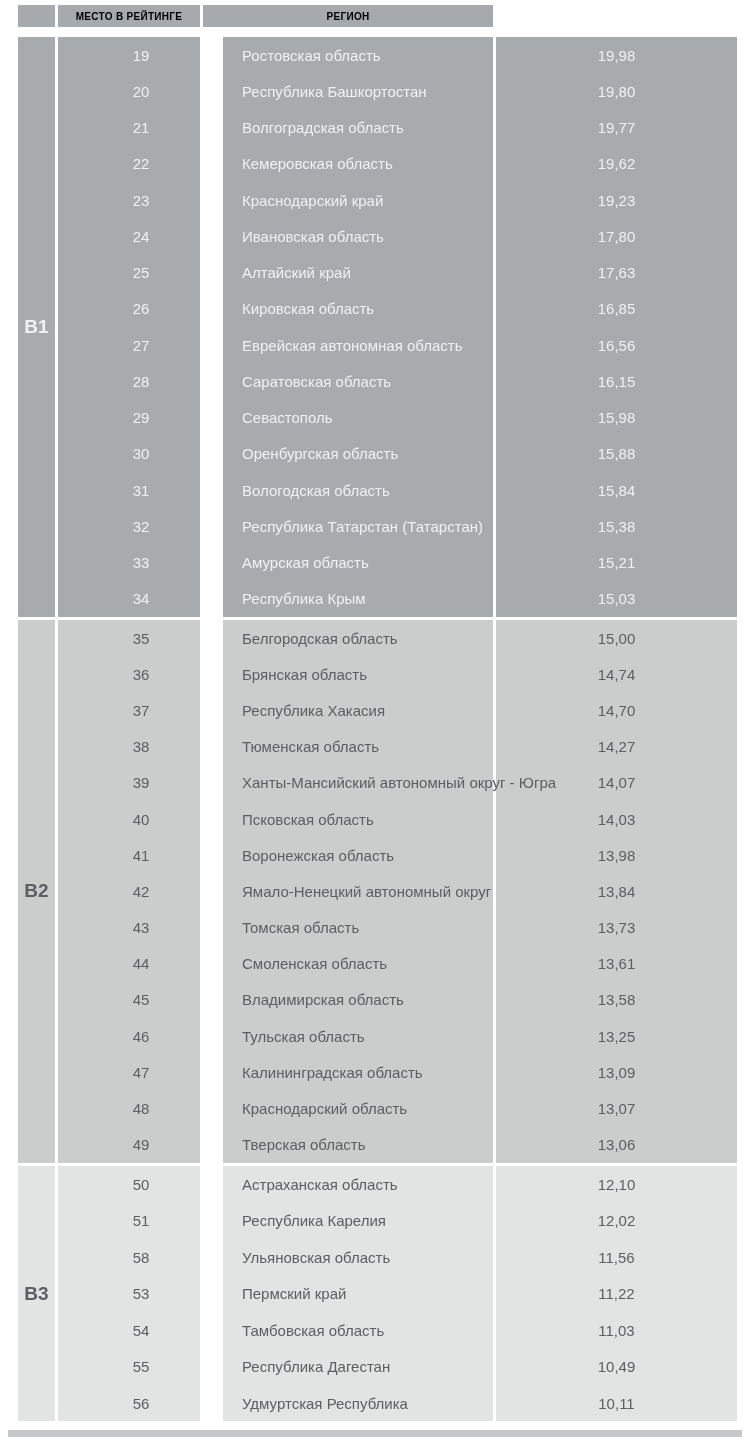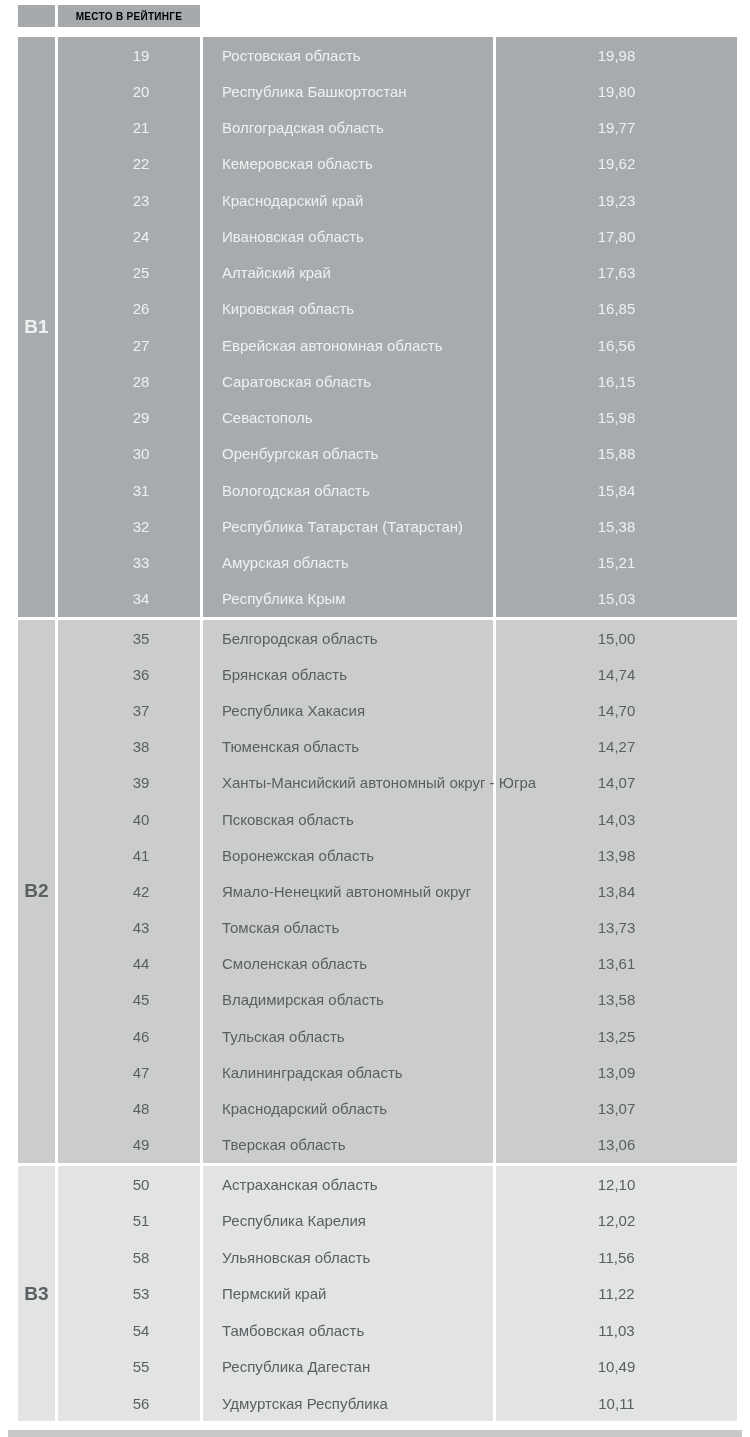--- a/index.html
+++ b/index.html
@@ -15,37 +15,38 @@
     display:flex;align-items:center;justify-content:center;
     letter-spacing:.3px;white-space:nowrap;text-transform:uppercase;
   }
   .section{margin-bottom:3px;}
   .row{display:contents;}
   .section .cell{
     background:var(--bg);color:var(--fg);height:var(--rowh,36.25px);
     display:flex;align-items:center;font-size:15px;
   }
   .rank-cell{justify-content:center;padding-left:24px;}
-  .region-cell{padding-left:19px;white-space:nowrap;position:relative;z-index:1;overflow:visible;}
+  .region-cell{padding-left:19px;white-space:nowrap;position:relative;z-index:1;overflow:visible;margin-left:20px;}
   .value-cell{justify-content:center;}
   .group-label{
     grid-column:1;background:var(--bg);color:var(--fg);
     display:flex;align-items:center;justify-content:center;
     font-weight:bold;font-size:19px;
   }
   .footer-bar{position:absolute;left:8px;top:1430px;width:734px;height:7px;}
 </style>
 </head>
 <body>
 
 <div class="page" style="--hbg: #a6aaac;">
   <div class="table">
     <div class="grid header-row">
       <div class="hcell"></div>
       <div class="hcell">МЕСТО В РЕЙТИНГЕ</div>
+      <div class="hcell">РЕГИОН</div>
     </div>
     <div id="sections">
         <div class="grid section" style="--bg: #a7abad; --fg: #eff1f1; --rowh: 36.25px;">
           <div class="group-label" style="grid-row: 1 / span 16;">В1</div>
           <div class="row"><div class="cell rank-cell">19</div><div class="cell region-cell">Ростовская область</div><div class="cell value-cell">19,98</div></div>
           <div class="row"><div class="cell rank-cell">20</div><div class="cell region-cell">Республика Башкортостан</div><div class="cell value-cell">19,80</div></div>
           <div class="row"><div class="cell rank-cell">21</div><div class="cell region-cell">Волгоградская область</div><div class="cell value-cell">19,77</div></div>
           <div class="row"><div class="cell rank-cell">22</div><div class="cell region-cell">Кемеровская область</div><div class="cell value-cell">19,62</div></div>
           <div class="row"><div class="cell rank-cell">23</div><div class="cell region-cell">Краснодарский край</div><div class="cell value-cell">19,23</div></div>
           <div class="row"><div class="cell rank-cell">24</div><div class="cell region-cell">Ивановская область</div><div class="cell value-cell">17,80</div></div>

